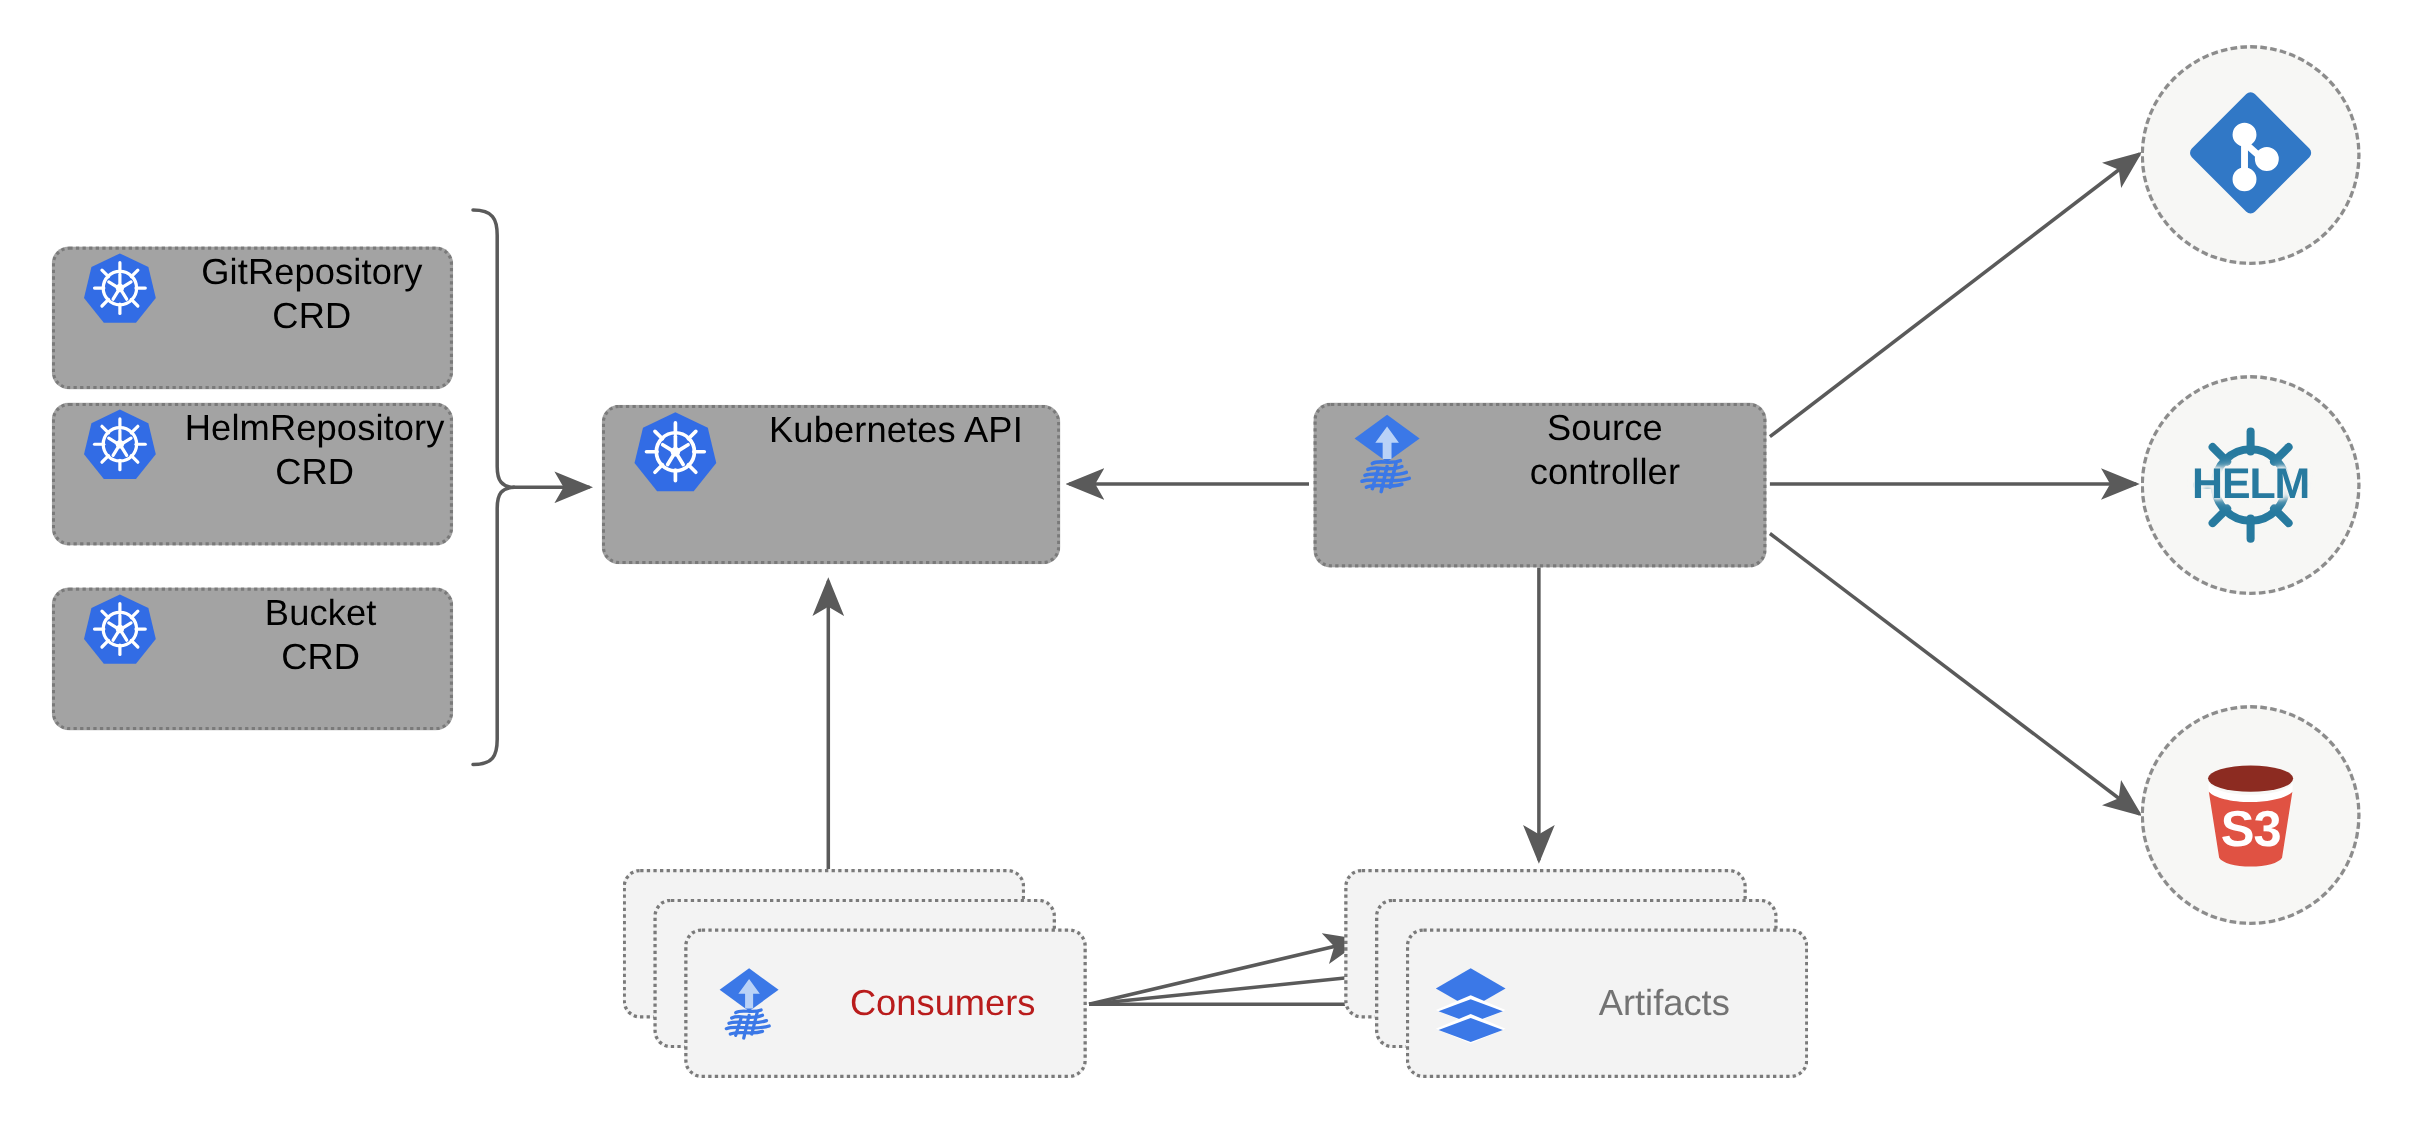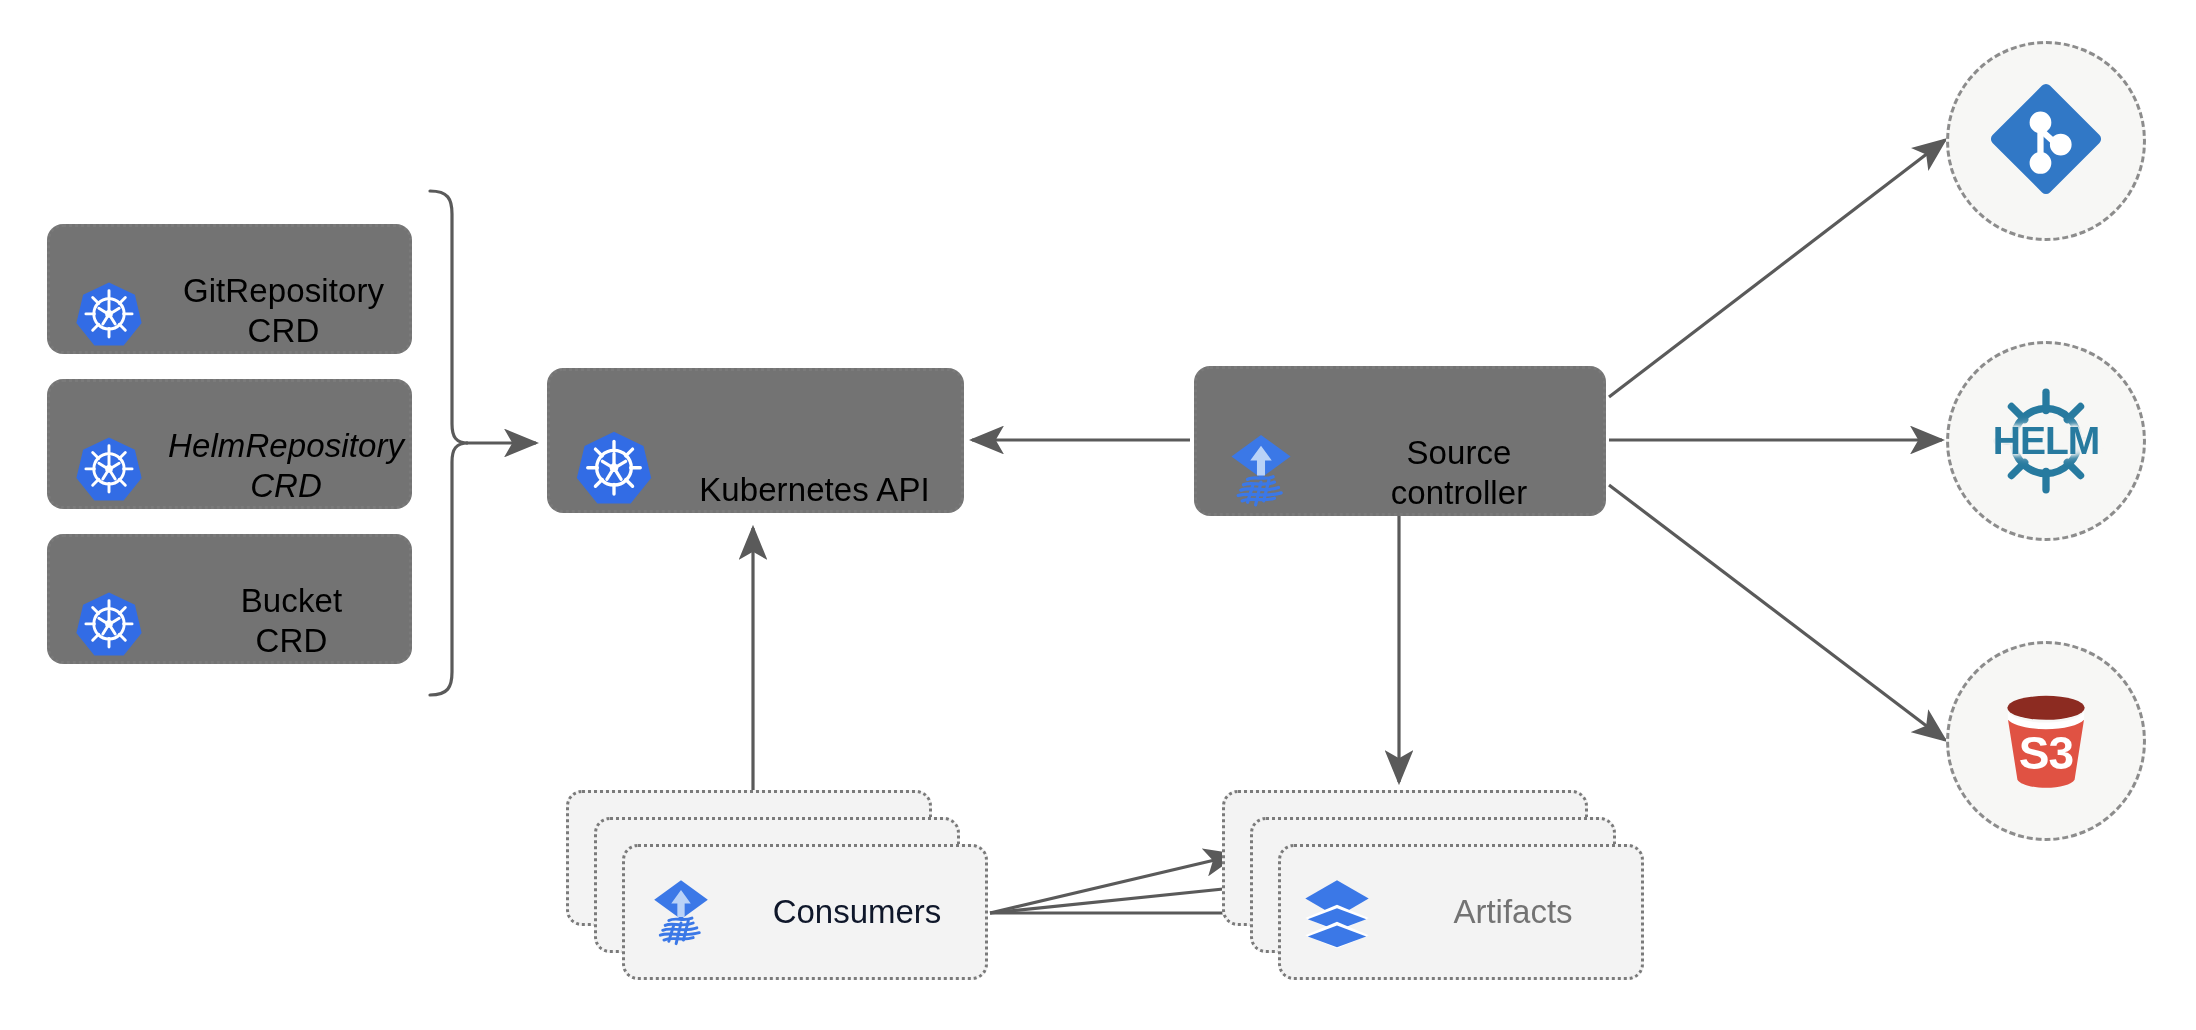--- a/index.html
+++ b/index.html
@@ -3,25 +3,25 @@
 <meta charset="utf-8">
 <style>
   html,body{margin:0;padding:0;background:#ffffff;}
   body{width:2196px;height:1030px;overflow:hidden;font-family:"Liberation Sans",sans-serif;}
   #stage{position:relative;width:2196px;height:1030px;background:#ffffff;}
 
   svg.edges{position:absolute;left:0;top:0;width:2196px;height:1030px;pointer-events:none;}
 
   .node{
     position:absolute;
-    background:#737373;
+    background:#a3a3a3;
     border:3px dotted #7a7a7a;
     border-radius:16px;
     box-sizing:border-box;
-    display:flex;align-items:flex-end;
+    display:flex;align-items:flex-start;
   }
   .node .icon{flex:0 0 auto;display:flex;align-items:center;justify-content:center;}
   .node .label{
     flex:1 1 auto;text-align:center;color:#000;
     font-size:33px;line-height:1.22;letter-spacing:.1px;
     white-space:pre-line;padding-right:10px;
   }
 
   
   .stack{position:absolute;}
@@ -104,21 +104,21 @@
           <line x1="26.5" y1="40" x2="30.5" y2="33.5"></line>
           <line x1="37.5" y1="40" x2="33.5" y2="33.5"></line>
         </g>
         <circle cx="32" cy="31" r="3.4" fill="#ffffff"></circle>
       </svg>
     </span>
     <span class="label">GitRepository
 CRD</span>
   </div>
 
-  <div class="node" style="left:47px;top:379px;width:365px;height:130px;font-style:italic;">
+  <div class="node" style="left:47px;top:366px;width:365px;height:130px;">
     <span class="icon" style="width:118px;">
       <svg width="72" height="72" viewBox="0 0 64 64" aria-hidden="true">
         <polygon points="32,3 55,14 61,39 45,59 19,59 3,39 9,14" fill="#326ce5"></polygon>
         <g fill="none" stroke="#ffffff" stroke-width="2.6" stroke-linecap="round">
           <circle cx="32" cy="31" r="13.5"></circle>
           <line x1="32" y1="10.5" x2="32" y2="18"></line>
           <line x1="32" y1="44" x2="32" y2="51.5"></line>
           <line x1="11.5" y1="31" x2="19" y2="31"></line>
           <line x1="45" y1="31" x2="52.5" y2="31"></line>
           <line x1="17.5" y1="16.5" x2="22.8" y2="21.8"></line>
@@ -225,21 +225,21 @@
             <path d="M19 43 C25 40, 33 45, 42 41"></path>
             <path d="M17 47 C24 44, 34 49, 45 45"></path>
             <path d="M15 51 C23 48, 34 53, 47 49"></path>
             <path d="M18 55 C25 52, 33 56, 42 53"></path>
             <path d="M26 43 L22 56"></path>
             <path d="M32 41 L28 58"></path>
             <path d="M38 39 L34 55"></path>
           </g>
         </svg>
       </span>
-      <span class="label" style="flex:1;text-align:center;font-size:33px;color:#0f172a;padding-right:8px;">Consumers</span>
+      <span class="label" style="flex:1;text-align:center;font-size:33px;color:#b91c1c;padding-right:8px;">Consumers</span>
     </div>
   </div>
 
   <div class="stack" style="left:1222px;top:790px;width:420px;height:190px;">
     <div class="layer" style="left:0px;top:0px;width:366px;height:136px;"></div>
     <div class="layer" style="left:28px;top:27px;width:366px;height:136px;"></div>
     <div class="layer front" style="left:56px;top:54px;width:366px;height:136px;">
       <span class="icon" style="width:112px;display:flex;align-items:center;justify-content:center;">
         <svg width="78" height="78" viewBox="0 0 64 64" aria-hidden="true">
           <polygon points="32,6 58,21 32,36 6,21" fill="#3b78e7"></polygon>

